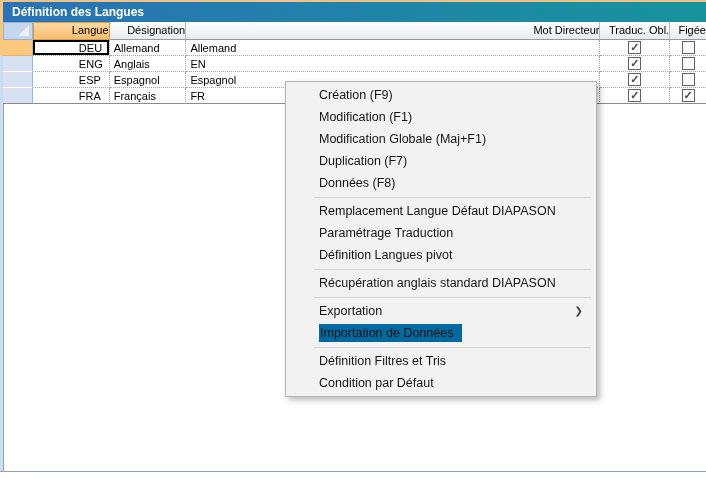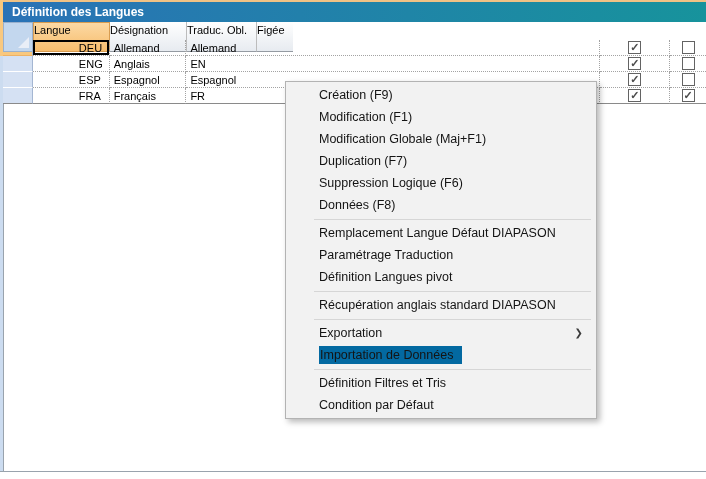--- a/index.html
+++ b/index.html
@@ -20,21 +20,21 @@
     position:absolute;left:3px;top:2px;width:703px;height:20px;box-sizing:border-box;
     background:linear-gradient(to right,#2a72b6,#17939c);
     color:#fff;font-size:12px;font-weight:bold;line-height:20px;padding-left:9px;
     white-space:nowrap;
   }
 
   
   .grid{position:absolute;left:3px;top:22px;width:703px;overflow:hidden;}
   .hdr{display:flex;height:18px;}
   .hdr-cell{
-    box-sizing:border-box;height:30px;font-size:11px;line-height:17px;text-align:left;
+    box-sizing:border-box;height:18px;font-size:11px;line-height:17px;text-align:right;
     color:#000;background:linear-gradient(#ffffff,#e7ebf0);
     border-right:1px solid #bcbcbc;border-bottom:1px solid #949aa2;
     white-space:nowrap;overflow:hidden;
   }
   .hdr-corner{width:30px;background:#c3d7ee;border:1px solid #9ab0cc;position:relative;}
   .corner-triangle{
     position:absolute;right:3px;bottom:3px;width:0;height:0;
     border-left:11px solid transparent;border-bottom:11px solid #e9eef7;
   }
   .hdr-langue{width:77px;background:linear-gradient(#fcd9a4,#f7bd6d);border:1px solid #d89c50;line-height:15px;}
@@ -90,20 +90,21 @@
   <span>Définition des Langues</span>
 </div>
 
 <div class="grid">
   <div class="hdr">
     <div class="hdr-cell hdr-corner">
       <span class="corner-triangle"></span>
     </div>
     <div class="hdr-cell hdr-langue">Langue</div>
     <div class="hdr-cell hdr-designation">Désignation</div>
+    <div class="hdr-cell hdr-mot">Mot Directeur</div>
     <div class="hdr-cell hdr-traduc">Traduc. Obl.</div>
     <div class="hdr-cell hdr-figee">Figée</div>
   </div>
   <div>
       <div class="row">
         <div class="cell gutter sel"></div>
         <div class="cell c-langue focus">DEU</div>
         <div class="cell c-des">Allemand</div>
         <div class="cell c-mot">Allemand</div>
         <div class="cell c-check">
@@ -150,21 +151,20 @@
         </div>
       </div>
     </div>
 </div>
 
 <div class="menu">
     <div class="menu-item"><span>Création (F9)</span></div>
     <div class="menu-item"><span>Modification (F1)</span></div>
     <div class="menu-item"><span>Modification Globale (Maj+F1)</span></div>
     <div class="menu-item"><span>Duplication (F7)</span></div>
-    <div class="menu-item"><span>Suppression Logique (F6)</span></div>
     <div class="menu-item"><span>Données (F8)</span></div>
     <div class="menu-sep"></div>
     <div class="menu-item"><span>Remplacement Langue Défaut DIAPASON</span></div>
     <div class="menu-item"><span>Paramétrage Traduction</span></div>
     <div class="menu-item"><span>Définition Langues pivot</span></div>
     <div class="menu-sep"></div>
     <div class="menu-item"><span>Récupération anglais standard DIAPASON</span></div>
     <div class="menu-sep"></div>
     <div class="menu-item"><span>Exportation</span><div class="submenu-arrow">❯</div></div>
     <div class="menu-item"><span class="hl">Importation de Données</span></div>

